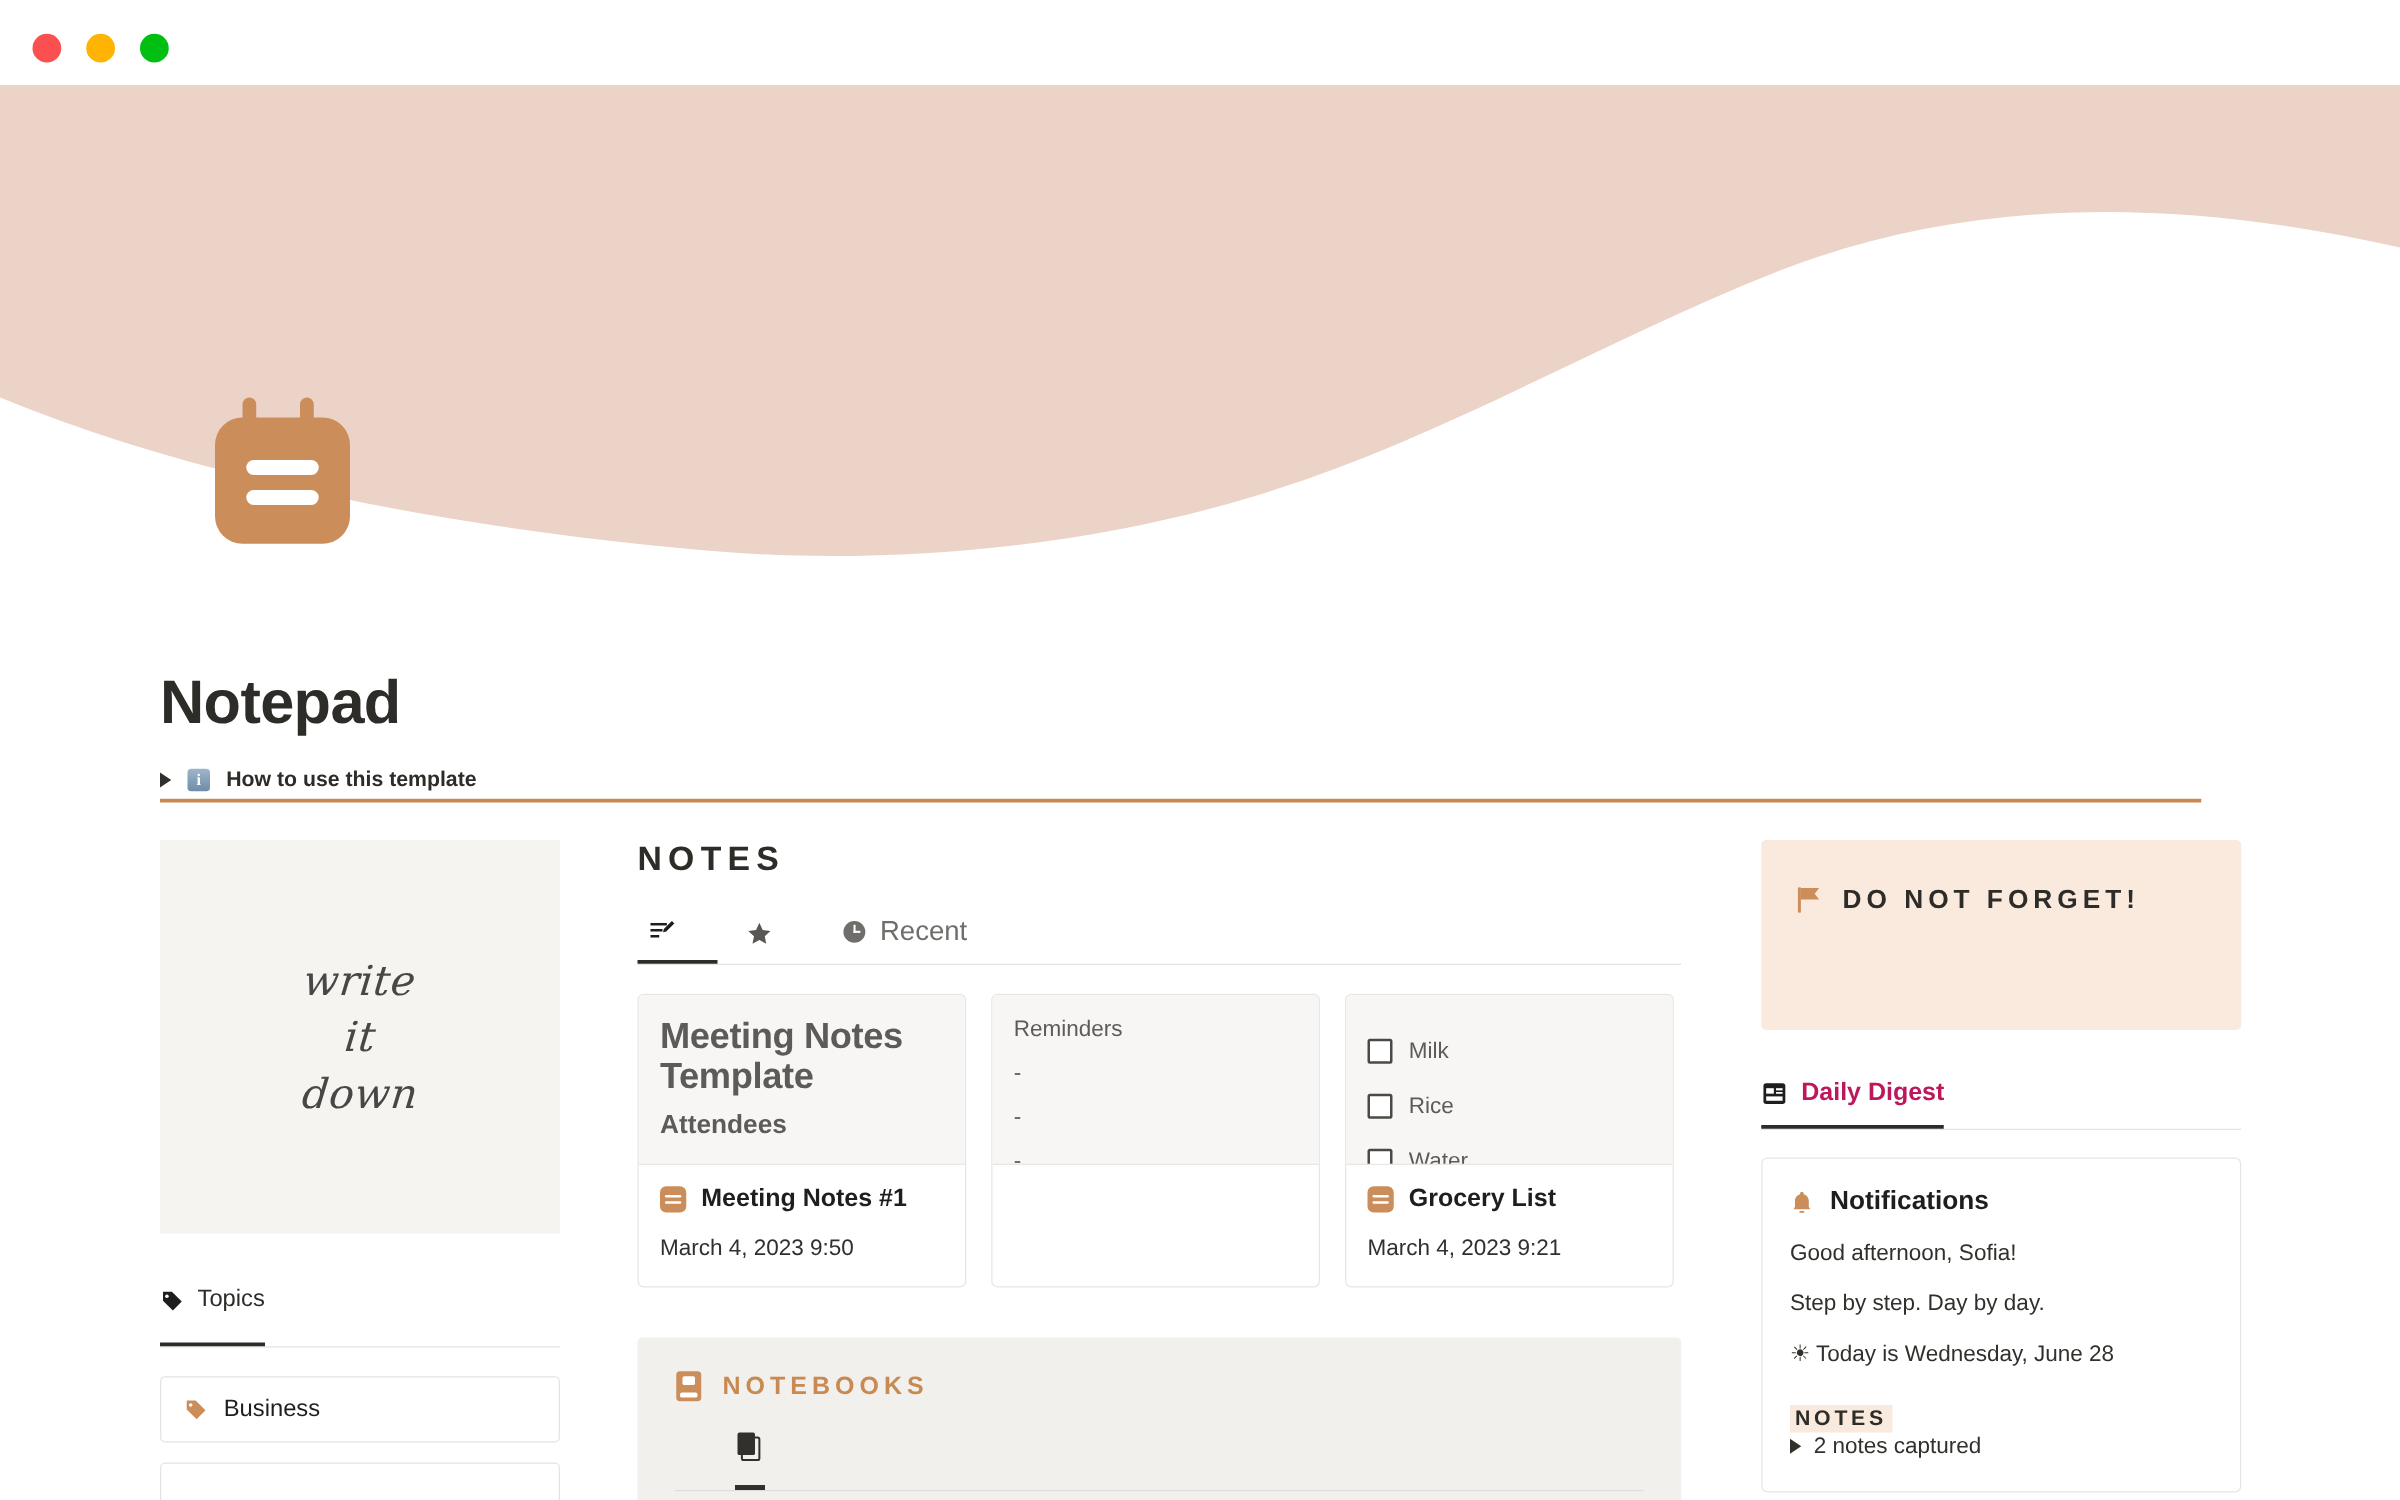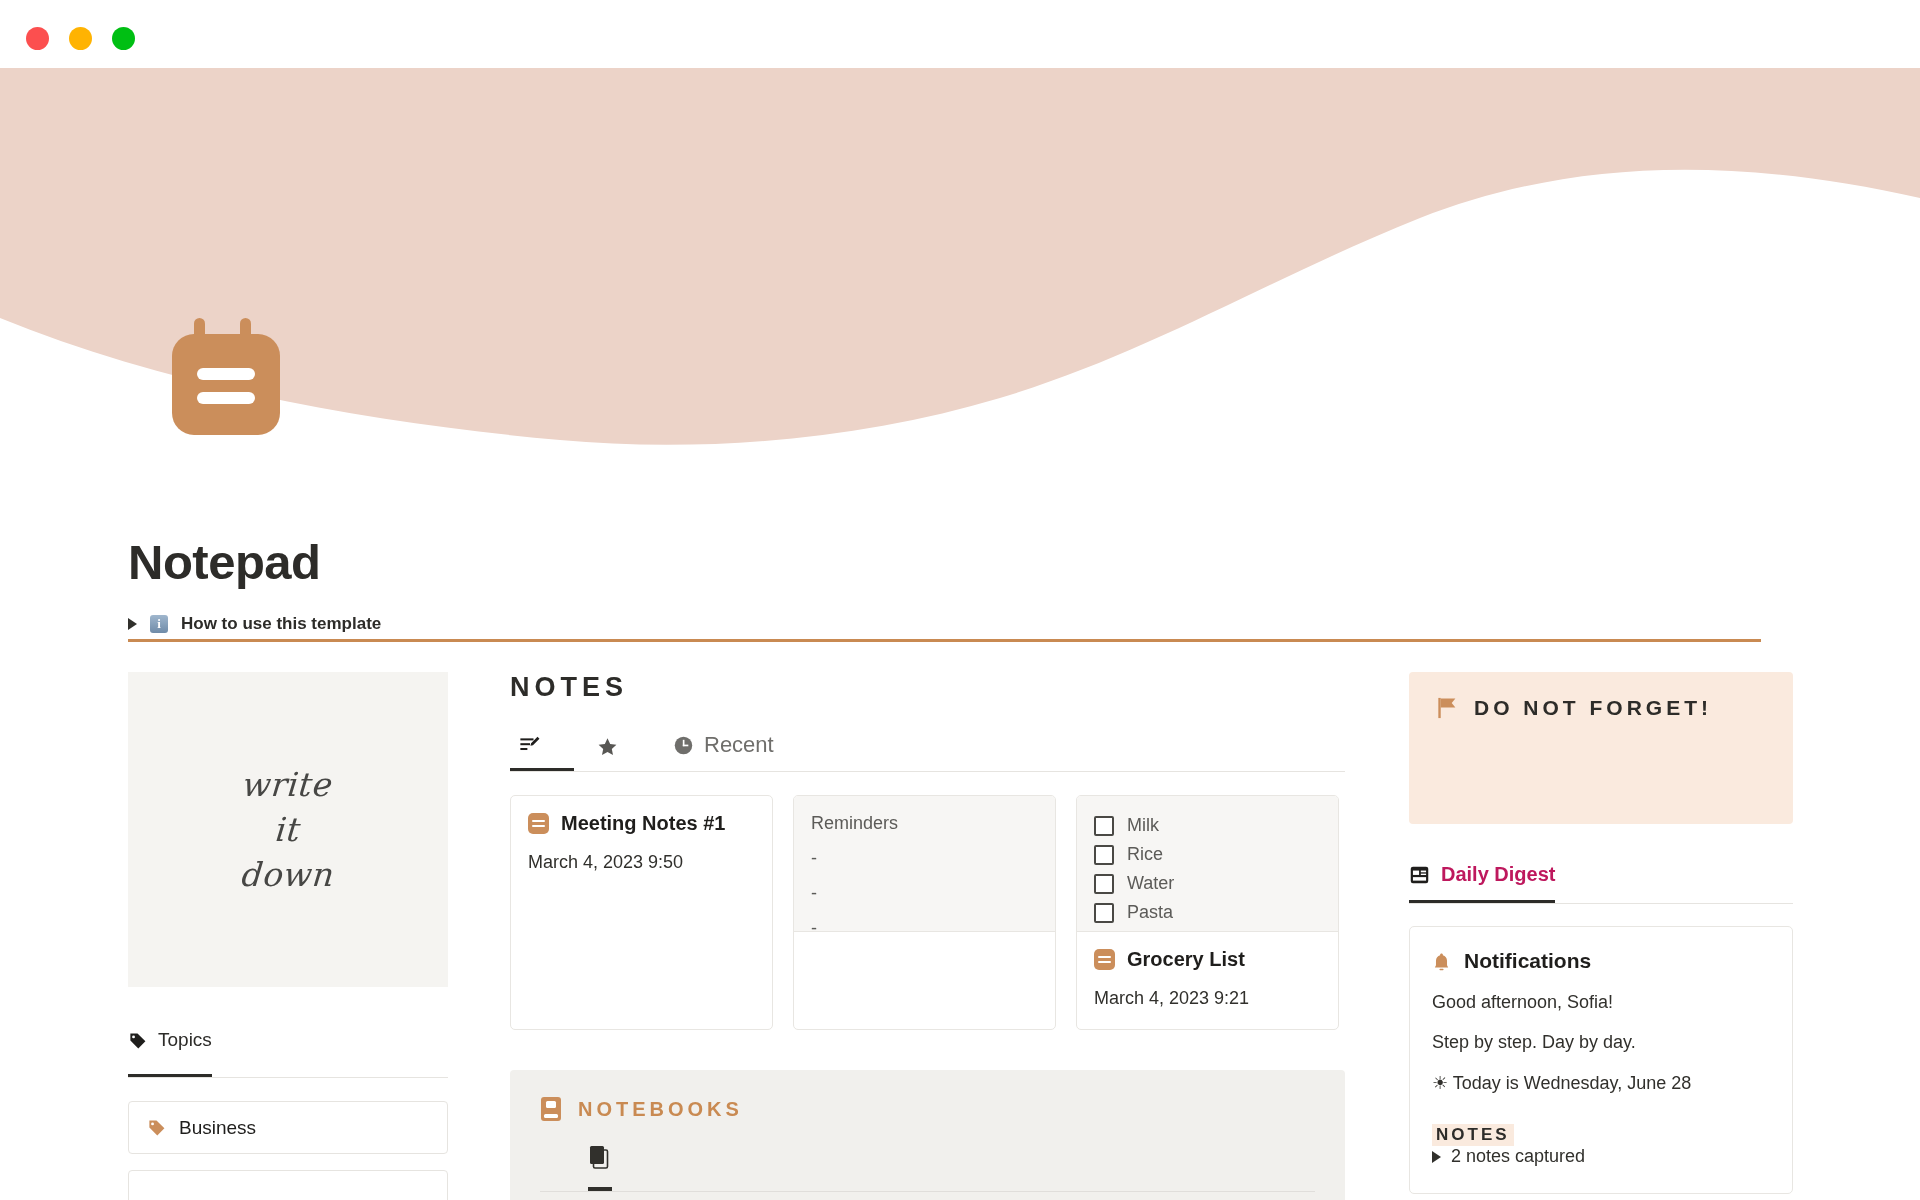--- a/index.html
+++ b/index.html
@@ -102,21 +102,21 @@
     background: #f7f6f4; height: 136px; padding: 17px 17px 0 17px; overflow: hidden;
     border-bottom: 1px solid #e8e6e2;
   }
   .nc-prev-title { font-size: 29px; font-weight: 700; color: #5c5b58; line-height: 1.12; letter-spacing:-0.3px; }
   .nc-prev-sub { font-size: 21px; font-weight: 700; color: #5c5b58; margin-top: 10px; }
   .nc-prev-text { font-size: 18px; color: #5c5b58; }
   .nc-prev-text.dash { margin-top: 14px; }
   .nc-check { display:flex; align-items:center; gap: 13px; margin-bottom: 8px; }
   .nc-check:first-child { margin-top: 2px; }
   .cbox { width: 20px; height: 20px; border: 2px solid #4a4945; border-radius: 2px; background:#fff; flex: none; }
-  .nc-check span { font-size: 18px; color: #5c5b58; }
+  .nc-check span { font-size: 18px; color: #5c5b58; margin-top: 15px; }
   .nc-foot { padding: 16px 17px 20px 17px; }
   .nc-title { display:flex; align-items:center; gap: 12px; font-size: 20px; font-weight: 700; color: #1f1e1c; }
   .nc-date { margin-top: 17px; font-size: 18px; color: #31302c; }
   .mini-note { width: 21px; height: 21px; border-radius: 5px; background: #cb8e5b; position: relative; flex:none; }
   .mini-note::before, .mini-note::after {
     content:""; position:absolute; left: 4px; width: 13px; height: 2.6px; border-radius: 2px; background: #fff;
   }
   .mini-note::before { top: 6.5px; }
   .mini-note::after { top: 11.8px; }
 
@@ -127,21 +127,21 @@
   .nb-head { display:flex; align-items:center; gap: 16px; }
   .nb-title { font-size: 20px; font-weight: 700; letter-spacing: 4px; color: #c98a52; }
   .nb-tabs { margin-top: 23px; padding-left: 48px; border-bottom: 1px solid #e0dedb; display:flex; }
   .nb-tab { padding-bottom: 12px; border-bottom: 4px solid #31302c; }
 
   
   .forget {
     width: 384px; height: 152px; background: #faeade; border-radius: 4px;
     padding: 24px 28px;
   }
-  .forget-head { display:flex; align-items:center; gap: 16px; }
+  .forget-head { display:flex; align-items:center; gap: 16px; margin-top: 12px; }
   .forget-title { font-size: 21px; font-weight: 700; letter-spacing: 4px; color: #2d2c29; }
   .digest-tabs { margin-top: 39px; border-bottom: 1px solid #e6e4e0; display:flex; }
   .dtab {
     display:flex; align-items:center; gap: 11px; padding: 0 0 14px 0;
     font-size: 20px; font-weight: 700; color: #be185d;
   }
   .dtab.active { border-bottom: 3px solid #2d2c29; }
   .digest-card {
     margin-top: 22px; border: 1px solid #e8e6e2; border-radius: 5px; padding: 22px 22px 26px 22px;
   }
@@ -250,20 +250,24 @@
             <rect x="11.2" y="5.5" width="1.9" height="7.3" fill="#fff"></rect>
             <rect x="11.2" y="11" width="6.3" height="1.9" fill="#fff"></rect>
           </svg>
           <span>Recent</span>
         </div>
       </div>
 
       <div class="cards">
 
         <div class="note-card">
+          <div class="nc-preview">
+            <div class="nc-prev-title">Meeting Notes Template</div>
+            <div class="nc-prev-sub">Attendees</div>
+          </div>
           <div class="nc-foot">
             <div class="nc-title">
               <span class="mini-note"></span>
               <span>Meeting Notes #1</span>
             </div>
             <div class="nc-date">March 4, 2023 9:50</div>
           </div>
         </div>
 
         <div class="note-card">

